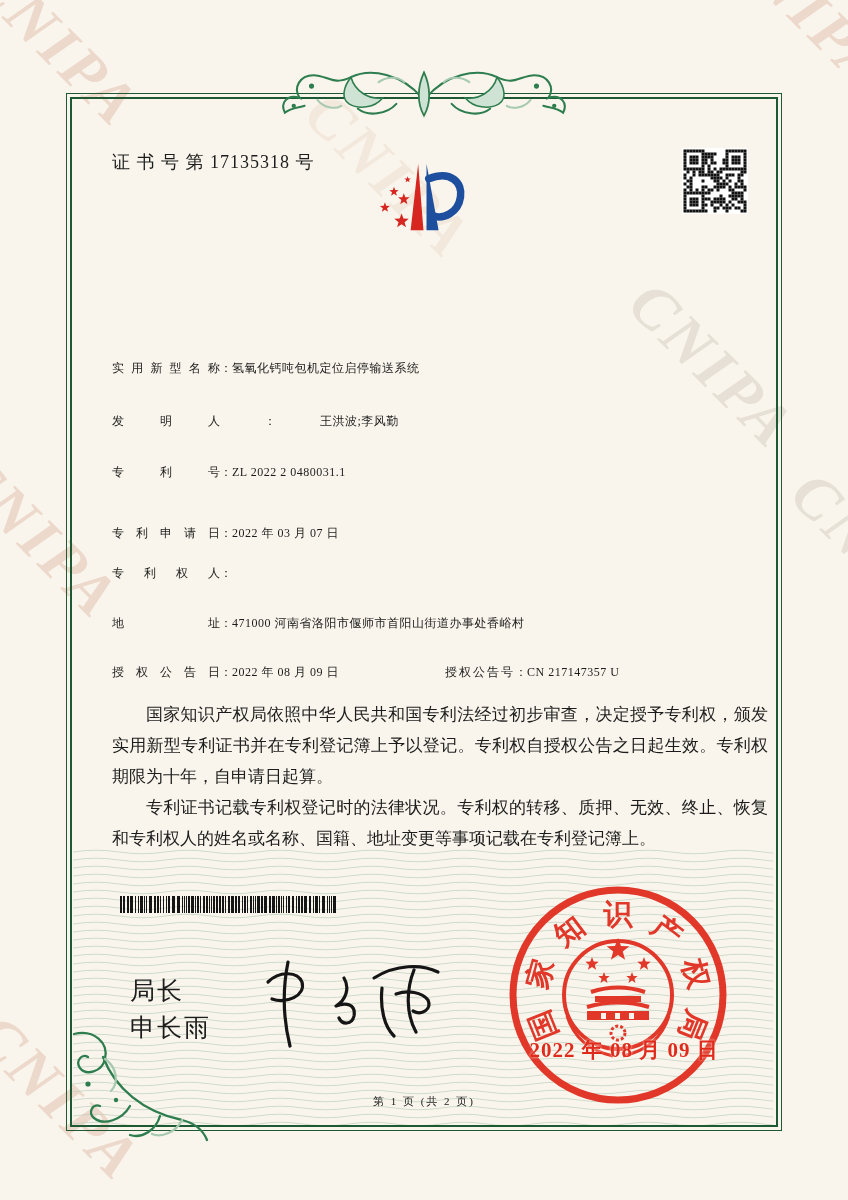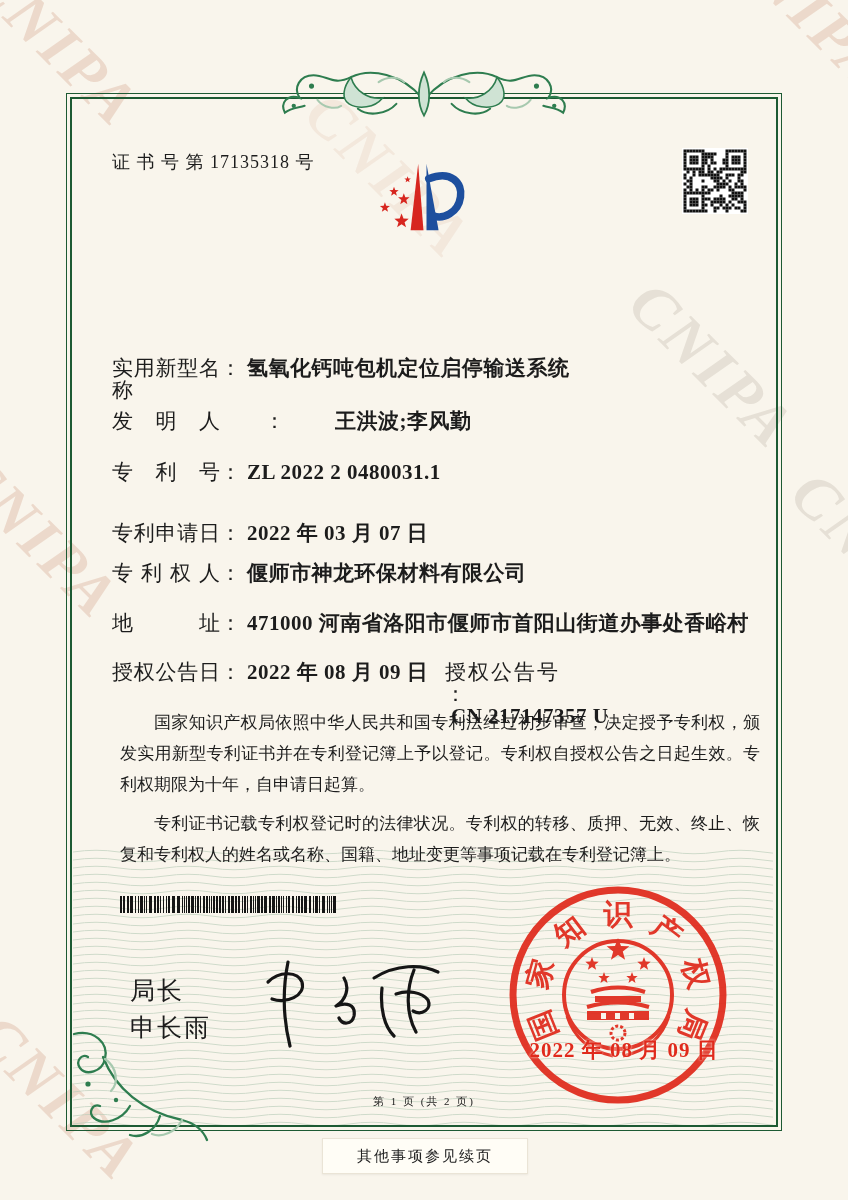--- a/index.html
+++ b/index.html
@@ -16,28 +16,28 @@
   .frame::after{content:"";position:absolute;left:3px;top:3px;right:3px;bottom:3px;border:2px solid #1d5a33;}
   .waves{position:absolute;left:73px;top:848px;width:700px;height:278px;opacity:.65;}
   .flourish{position:absolute;pointer-events:none;}
   
   .cert-no{position:absolute;left:112px;top:150px;font-size:18px;letter-spacing:1px;}
   .logo{position:absolute;left:360px;top:142px;width:136px;height:116px;}
   .qr{position:absolute;left:682px;top:148px;width:66px;height:66px;background:#fff;}
   .title{position:absolute;left:72px;right:72px;top:256px;text-align:center;
          font-size:42px;font-weight:bold;letter-spacing:6px;color:#111;}
   
-  .frow{position:absolute;left:112px;right:76px;display:flex;font-size:21px;line-height:22px;}
+  .frow{position:absolute;left:112px;right:76px;display:flex;font-size:12px;line-height:22px;}
   .flabel{display:inline-block;width:108px;text-align:justify;text-align-last:justify;}
-  .fvalue{margin-left:6px;letter-spacing:.5px;font-weight:bold;}
-  .fgroup2{position:absolute;left:333px;top:0;display:flex;flex-direction:column;}
+  .fvalue{letter-spacing:.5px;}
+  .fgroup2{position:absolute;left:333px;top:0;display:flex;}
   .fgroup2 .glabel{letter-spacing:2px;}
   
   .body-text{position:absolute;left:112px;right:80px;top:699px;font-size:17px;line-height:31px;text-align:justify;}
-  .body-text p{margin:8px;text-indent:2em;}
+  .body-text p{margin:0;text-indent:2em;}
   
   .barcode{position:absolute;left:120px;top:896px;width:218px;height:17px;}
   
   .director{position:absolute;left:130px;top:972px;font-family:Liberation Serif, serif;
             font-size:25px;line-height:37px;letter-spacing:2px;}
   .sig{position:absolute;left:244px;top:946px;width:230px;height:110px;}
   
   .seal{position:absolute;left:503px;top:880px;width:230px;height:230px;opacity:.93;}
   .seal-char{fill:#e02a1c;font-family:"Liberation Serif","DejaVu Serif",serif;font-size:29px;font-weight:bold;
              text-anchor:middle;dominant-baseline:central;}
@@ -377,21 +377,20 @@
     <span class="fvalue">ZL 2022 2 0480031.1</span>
   </div>
   <div class="frow" style="top:522px;">
     <span class="flabel">专利申请日</span>
       <span>：</span>
     <span class="fvalue">2022 年 03 月 07 日</span>
   </div>
   <div class="frow" style="top:562px;">
     <span class="flabel">专利权人</span>
       <span>：</span>
-    <span class="fvalue">偃师市神龙环保材料有限公司</span>
   </div>
   <div class="frow" style="top:612px;">
     <span class="flabel">地址</span>
       <span>：</span>
     <span class="fvalue">471000 河南省洛阳市偃师市首阳山街道办事处香峪村</span>
   </div>
   <div class="frow" style="top:661px;">
     <span class="flabel">授权公告日</span>
       <span>：</span>
     <span class="fvalue">2022 年 08 月 09 日</span>
@@ -531,15 +530,14 @@
         <text x="65.87746208269613" y="50.595215483917315" transform="rotate(-37.33333333333333 65.87746208269613 50.595215483917315)" class="seal-char">知</text>
         <text x="115" y="34" transform="rotate(0 115 34)" class="seal-char">识</text>
         <text x="164.1225379173039" y="50.59521548391734" transform="rotate(37.33333333333334 164.1225379173039 50.59521548391734)" class="seal-char">产</text>
         <text x="193.11670294931005" y="93.58083287498664" transform="rotate(74.66666666666669 193.11670294931005 93.58083287498664)" class="seal-char">权</text>
         <text x="190.1018922199098" y="145.3431340666889" transform="rotate(112 190.1018922199098 145.3431340666889)" class="seal-char">局</text>
       </g>
   </svg>
   <div class="seal-date">2022 年 08 月 09 日</div>
 
   <div class="page-info">第 1 页 (共 2 页)</div>
-  <div class="cont-box">其他事项参见续页</div>
 
 </div>
 
 </body></html>

